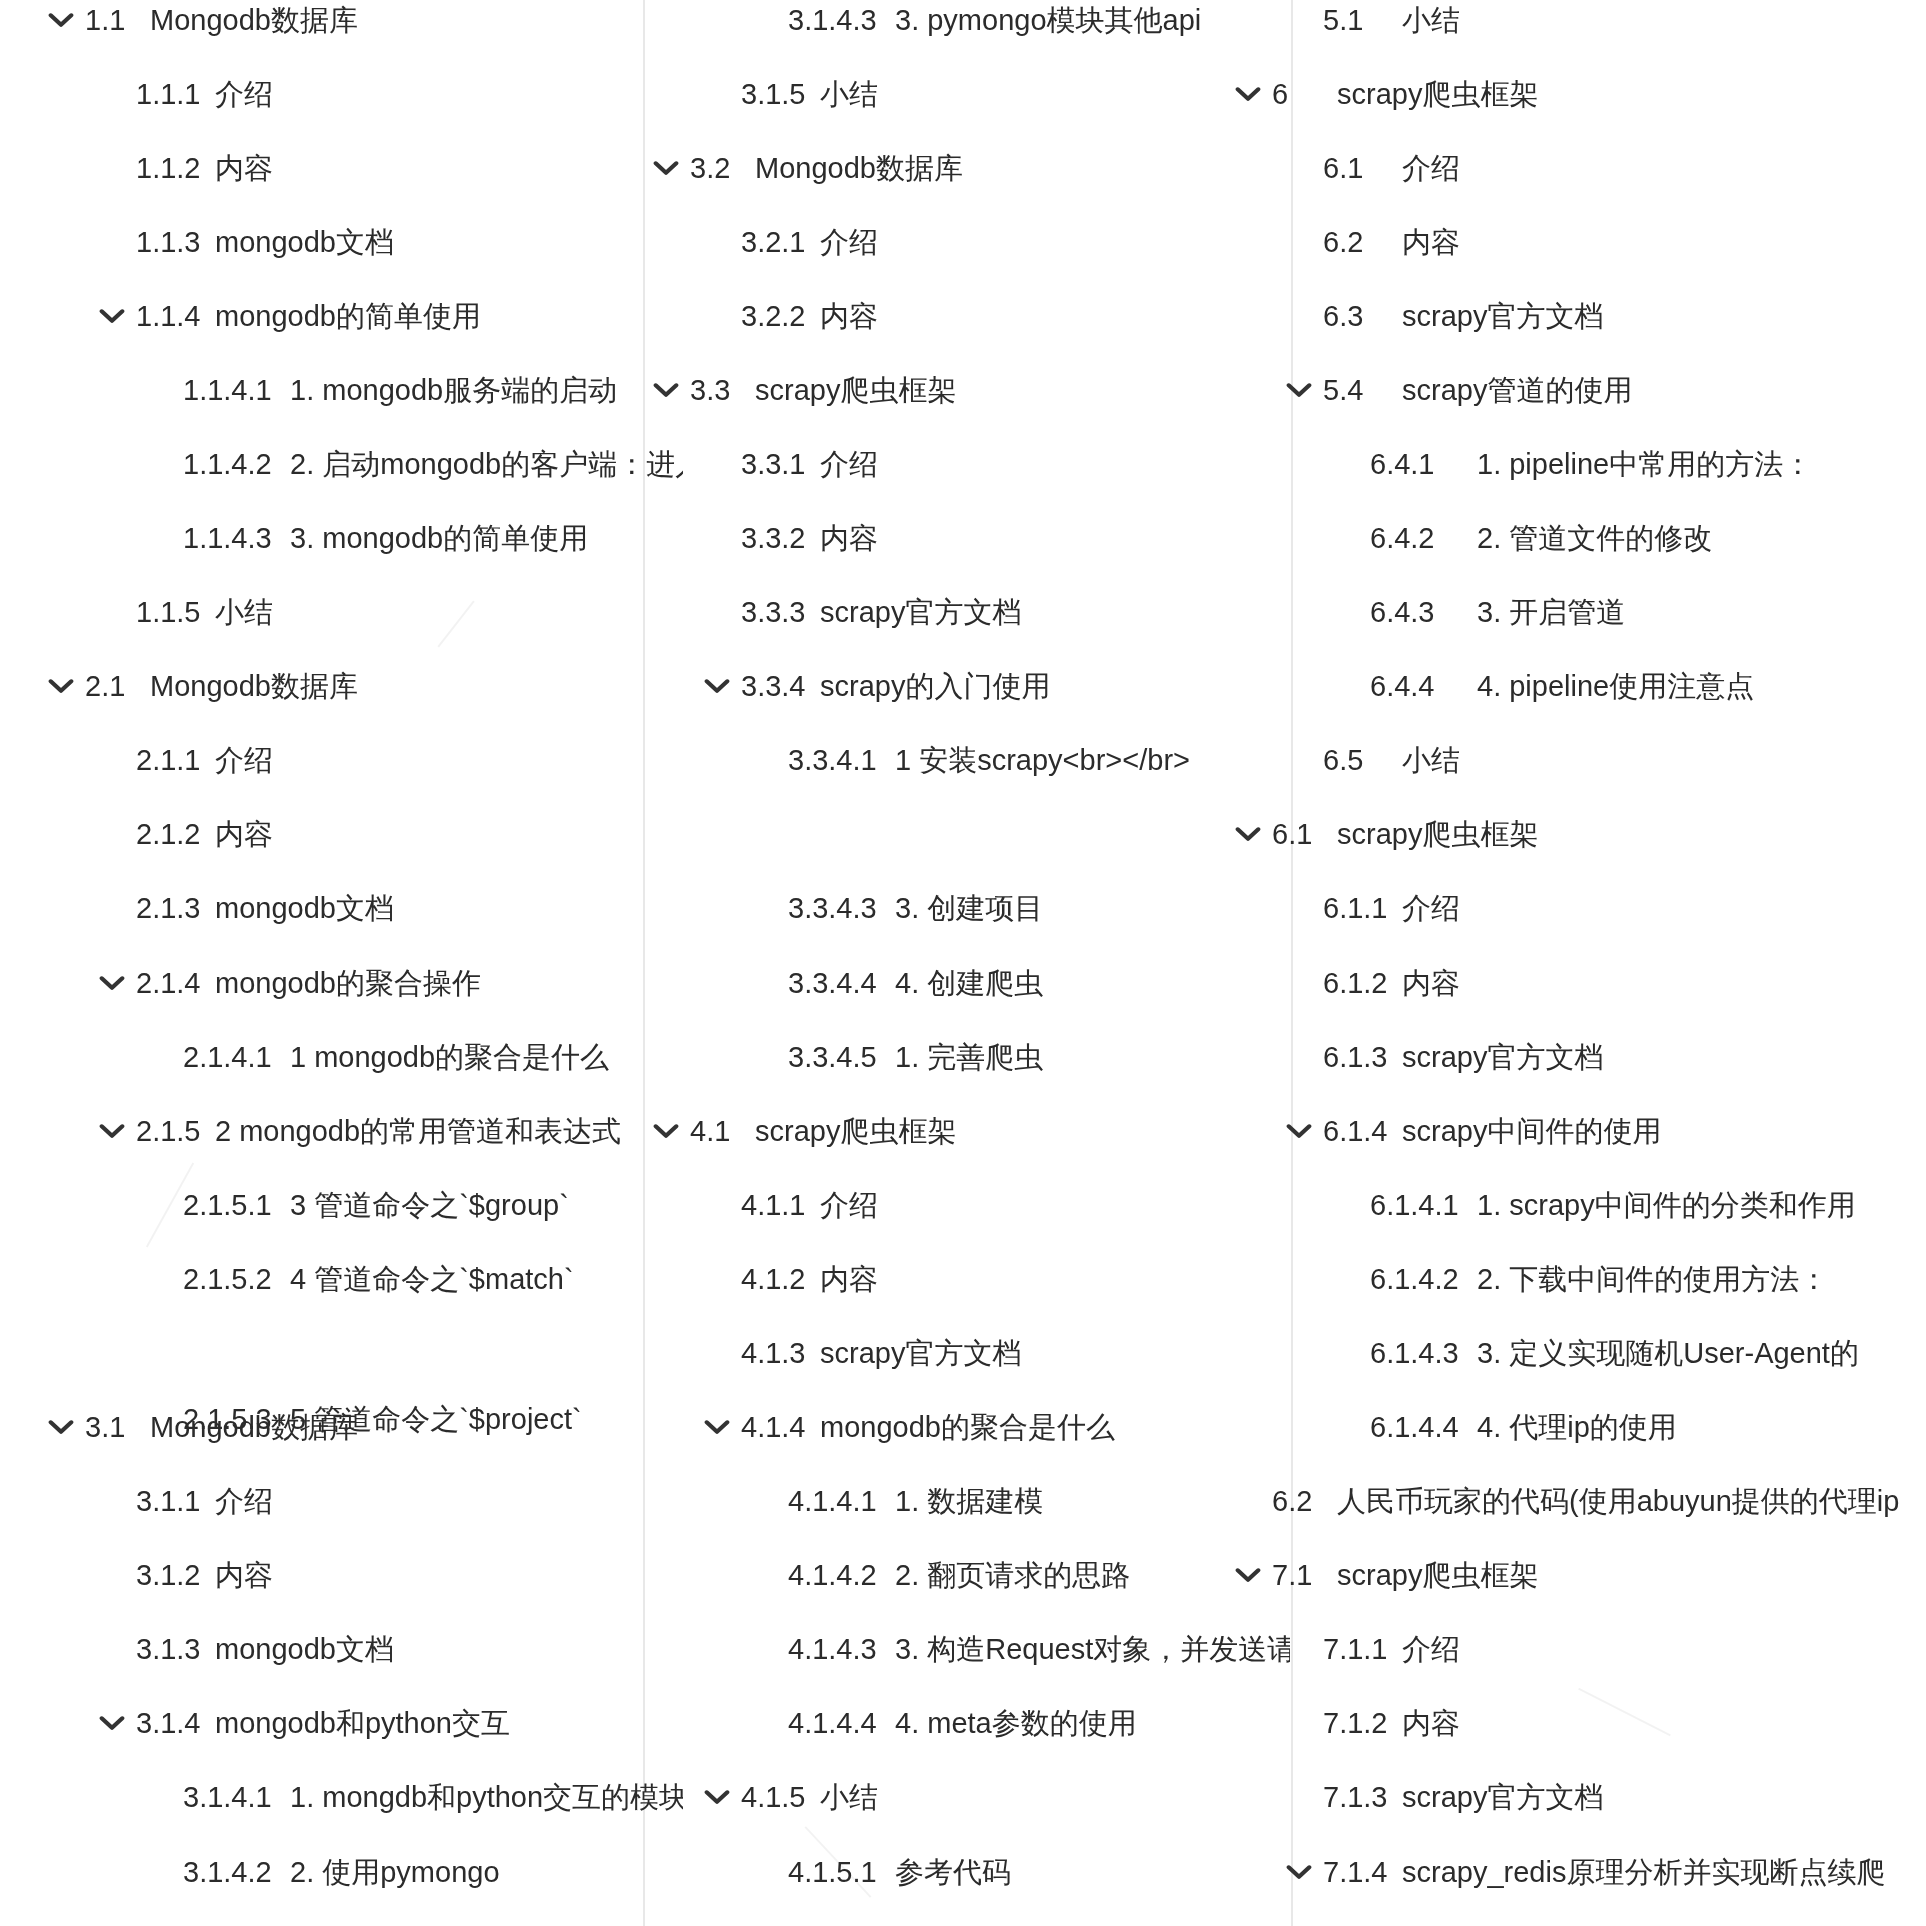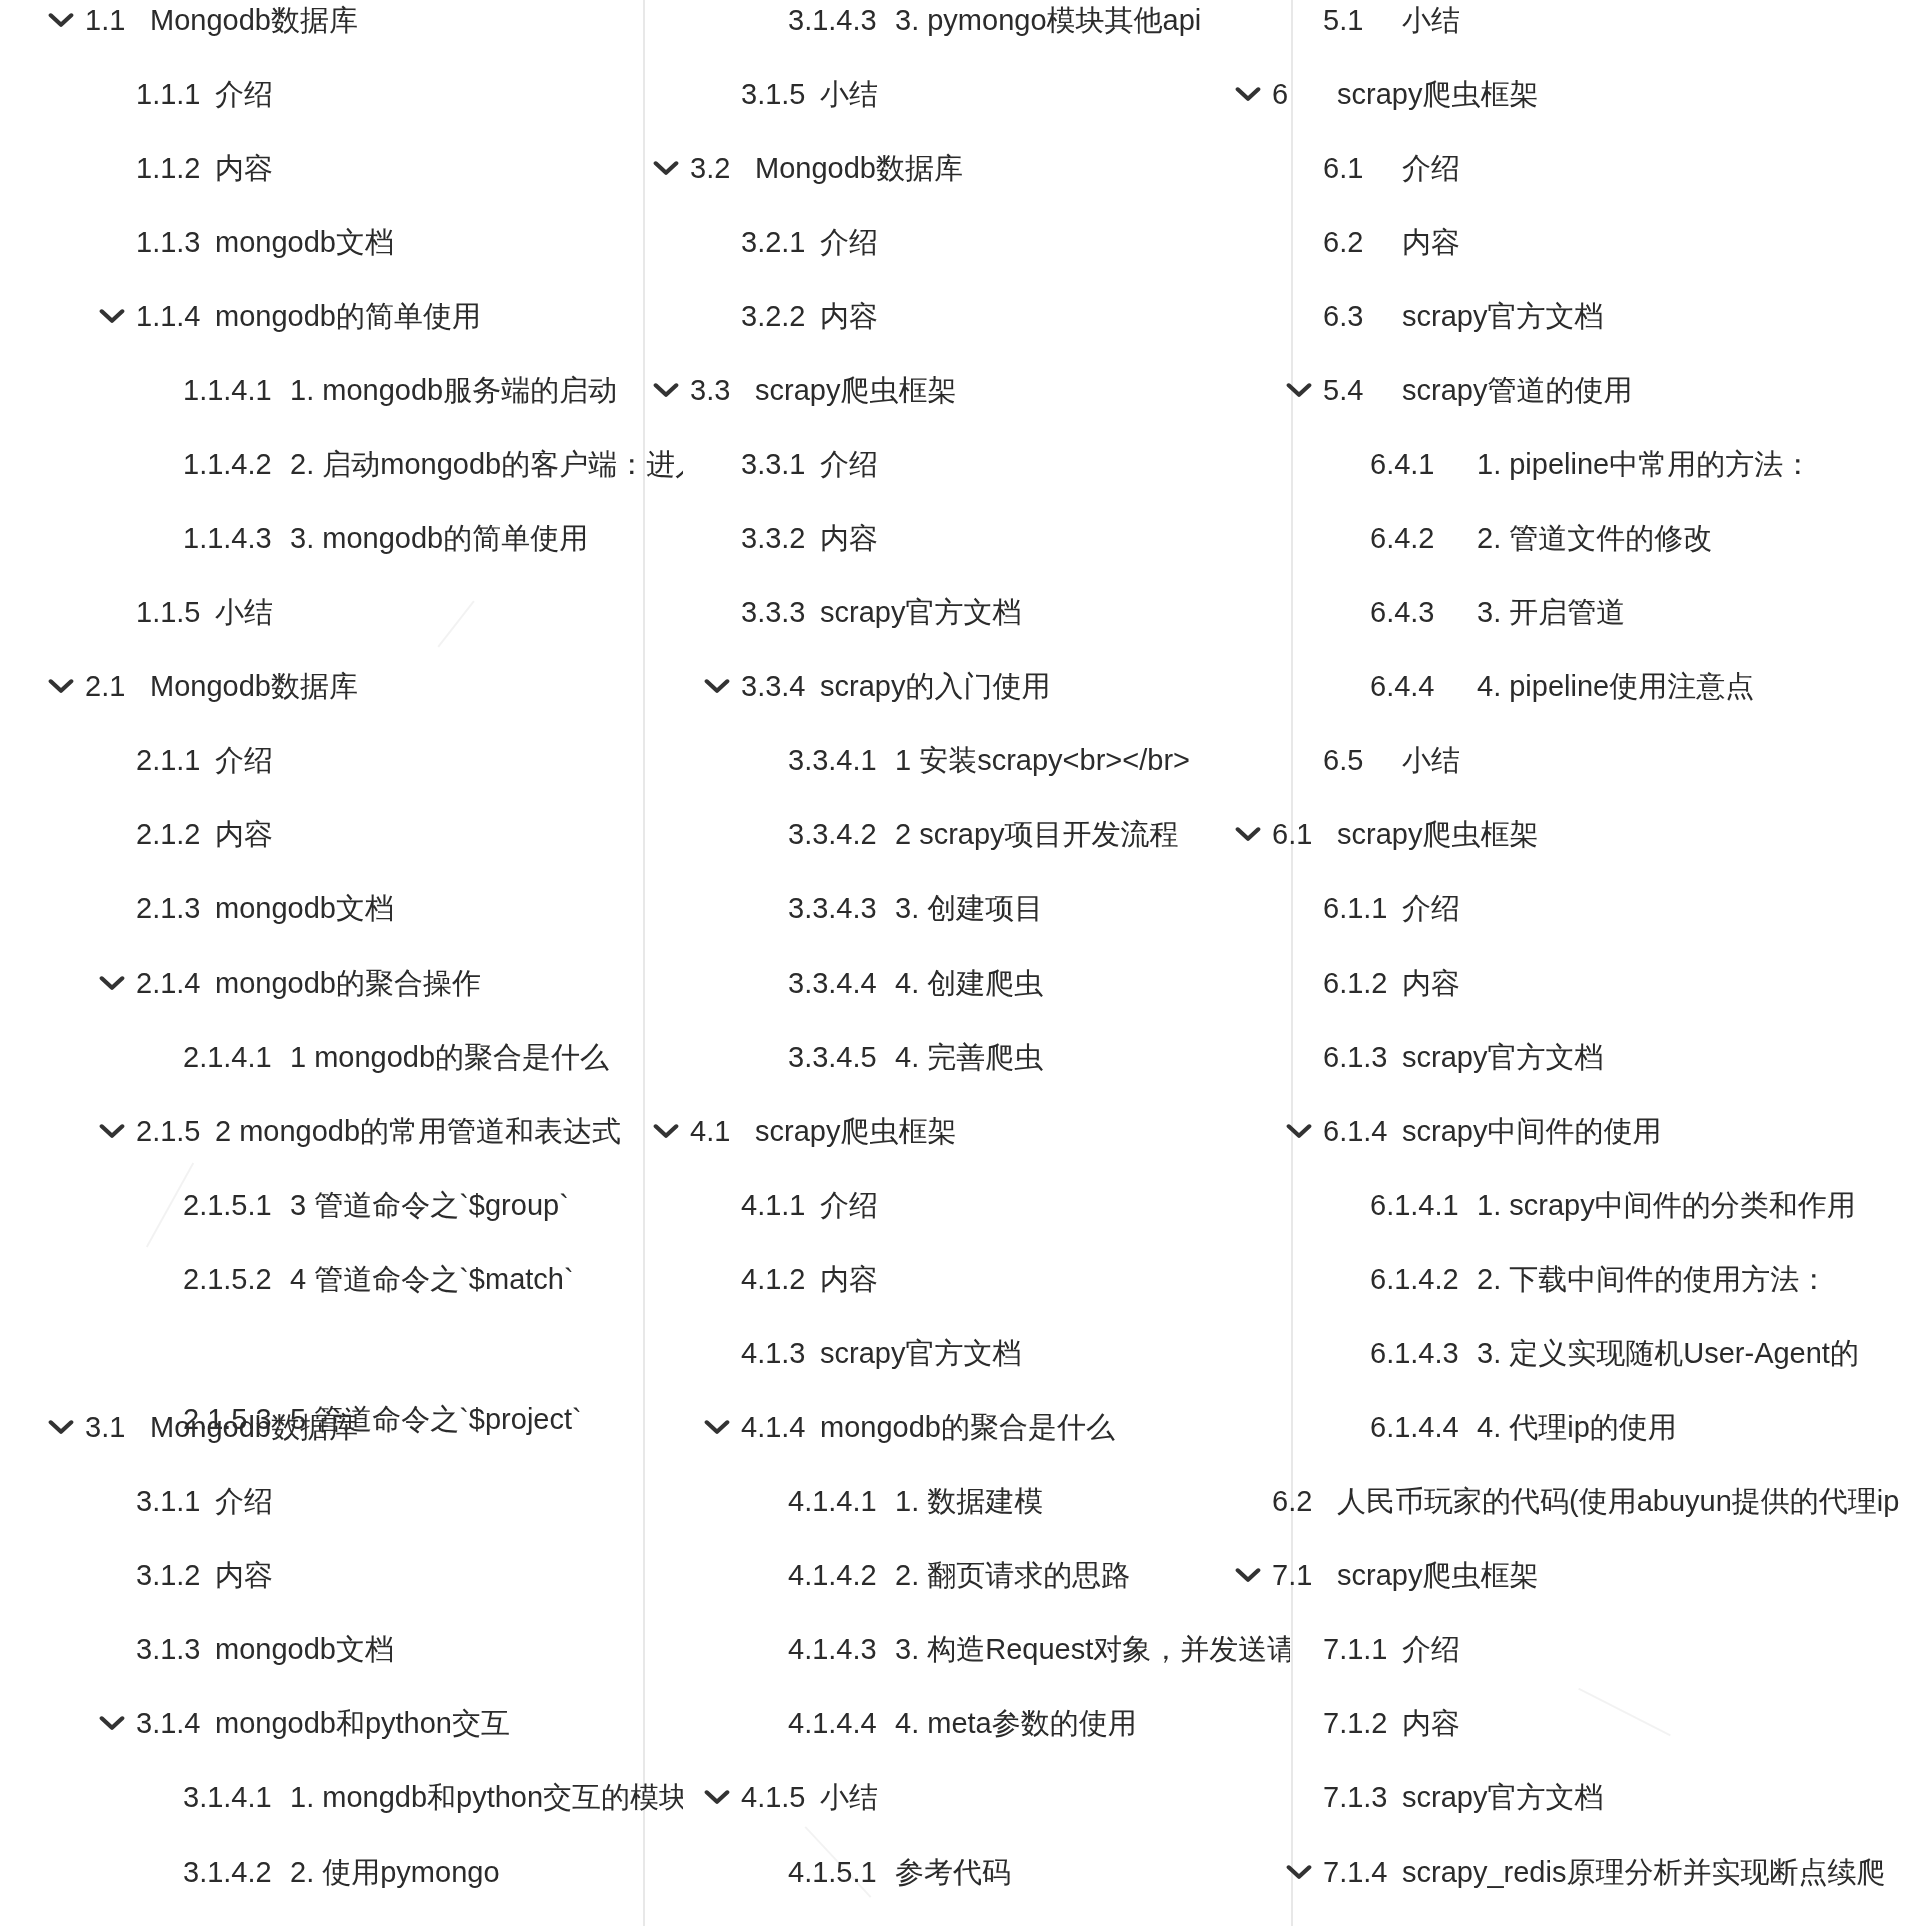--- a/index.html
+++ b/index.html
@@ -226,35 +226,31 @@
         <span class="chev"><svg width="26" height="15.4" viewBox="0 0 40 24">
             <path d="M4 3 L20 18 L36 3" fill="none" stroke="#333333" stroke-width="6.5" stroke-linecap="round" stroke-linejoin="round"></path>
           </svg></span>
         <span class="num">3.3.4</span>
         <span class="title">scrapy的入门使用</span>
       </div>
       <div class="row lvl-c" style="top: 724px;">
         <span class="num">3.3.4.1</span>
         <span class="title">1 安装scrapy&lt;br&gt;&lt;/br&gt;</span>
       </div>
-      <div class="row lvl-c" style="top: 798px;">
-        <span class="num">3.3.4.2</span>
-        <span class="title">2 scrapy项目开发流程</span>
-      </div>
       <div class="row lvl-c" style="top: 872px;">
         <span class="num">3.3.4.3</span>
         <span class="title">3. 创建项目</span>
       </div>
       <div class="row lvl-c" style="top: 947px;">
         <span class="num">3.3.4.4</span>
         <span class="title">4. 创建爬虫</span>
       </div>
       <div class="row lvl-c" style="top: 1021px;">
         <span class="num">3.3.4.5</span>
-        <span class="title">4. 完善爬虫</span>
+        <span class="title">1. 完善爬虫</span>
       </div>
       <div class="row lvl-a" style="top: 1095px;">
         <span class="chev"><svg width="26" height="15.4" viewBox="0 0 40 24">
             <path d="M4 3 L20 18 L36 3" fill="none" stroke="#333333" stroke-width="6.5" stroke-linecap="round" stroke-linejoin="round"></path>
           </svg></span>
         <span class="num">4.1</span>
         <span class="title">scrapy爬虫框架</span>
       </div>
       <div class="row lvl-b" style="top: 1169px;">
         <span class="num">4.1.1</span>

